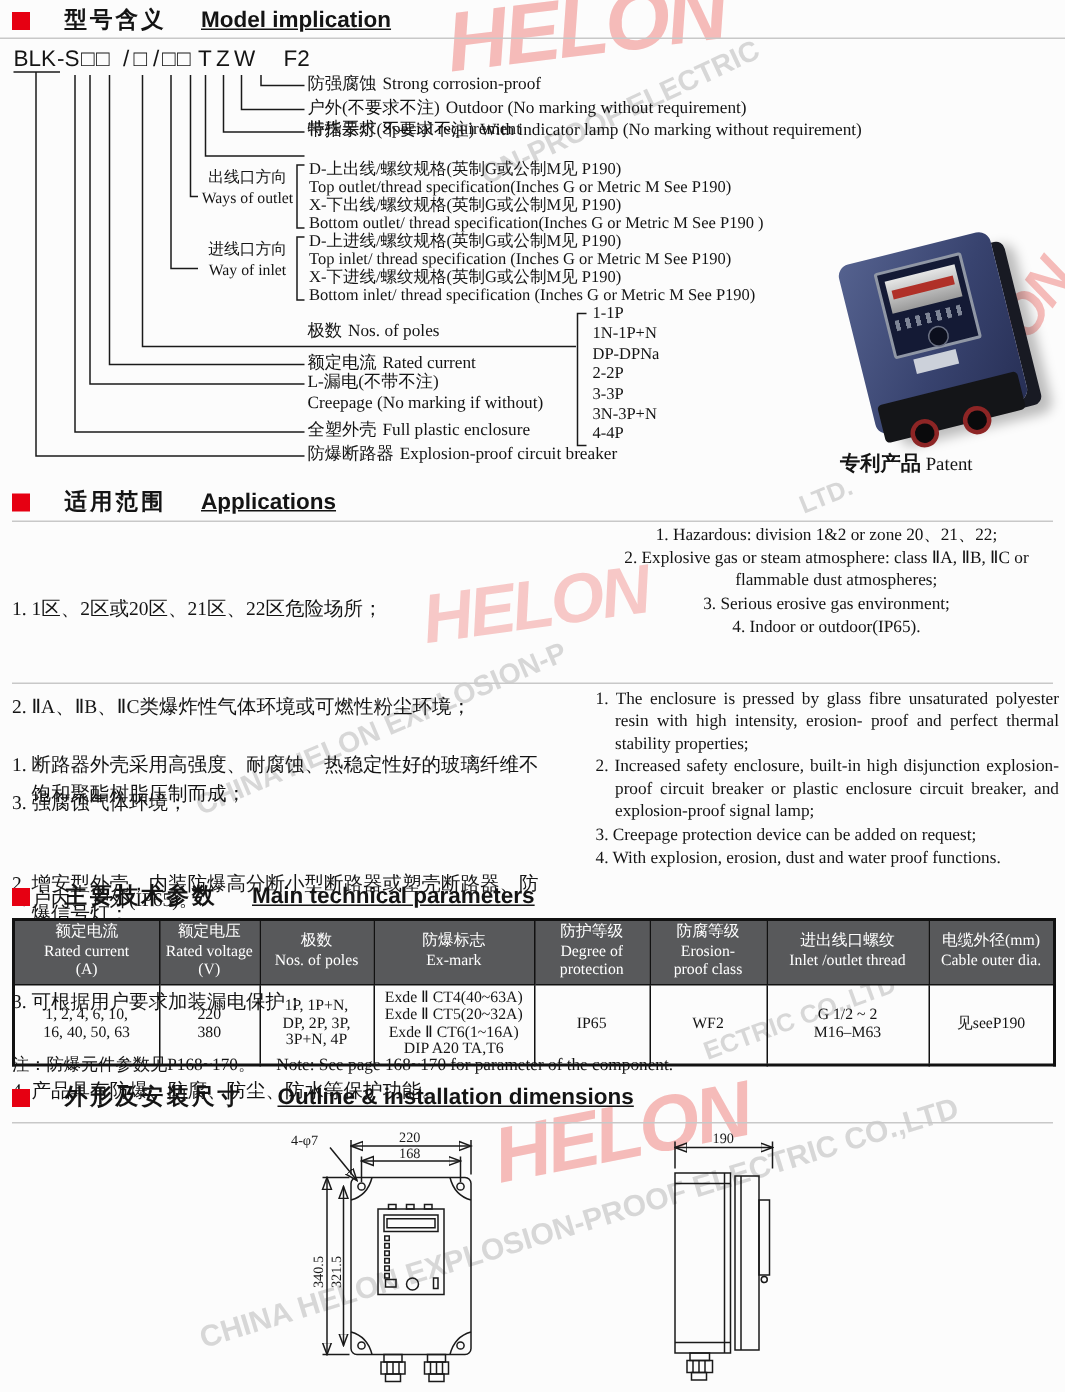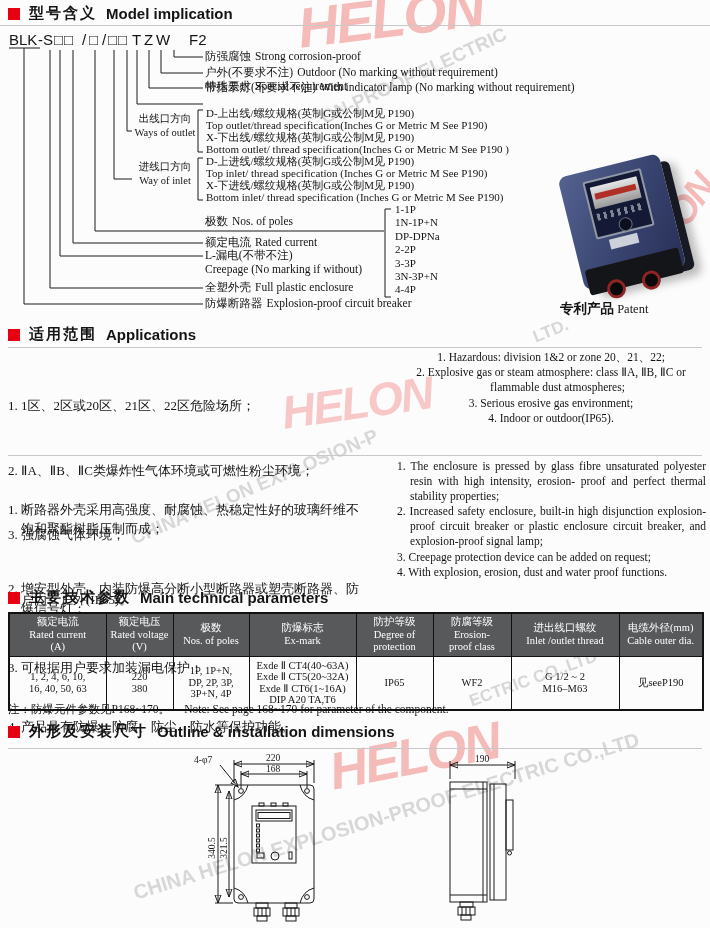--- a/index.html
+++ b/index.html
@@ -1,23 +1,23 @@
 <!DOCTYPE html>
 <html><head>
 <meta charset="utf-8">
 <style>
   html,body{margin:0;padding:0;background:#e8e8e8;}
   .page{position:relative;width:710px;height:928px;background:#fcfcfc;overflow:hidden;
         font-family:"Liberation Serif",serif;color:#141414;}
   
-  .h{position:absolute;display:flex;align-items:center;gap:9px;white-space:nowrap;
+  .h{position:absolute;display:flex;align-items:center;gap:23px;white-space:nowrap;
      font-family:"Liberation Sans",sans-serif;font-weight:bold;}
   .h .sq{width:12px;height:12px;background:#e60012;flex:0 0 auto;}
   .h .hcn{font-size:15px;letter-spacing:2px;}
-  .h .hen{font-size:15px;}
+  .h .hen{font-size:15px;text-decoration:underline;}
   .rule{position:absolute;left:8px;width:694px;height:1px;background:#c8c8c8;}
   
   .dl{position:absolute;font-size:11.5px;white-space:nowrap;line-height:13px;}
   .dl .en{margin-left:4px;}
   .opt{position:absolute;font-size:11px;white-space:nowrap;line-height:12px;}
   .grp{position:absolute;width:64px;text-align:center;font-size:10.5px;line-height:14px;white-space:nowrap;}
   .seg{position:absolute;top:31px;font-family:"Liberation Sans",sans-serif;font-size:15px;white-space:nowrap;}
   .poles{position:absolute;left:395px;top:203px;font-size:11px;line-height:13.4px;white-space:pre-line;}
   
   .li-cn{position:absolute;font-size:13px;white-space:pre-wrap;}

